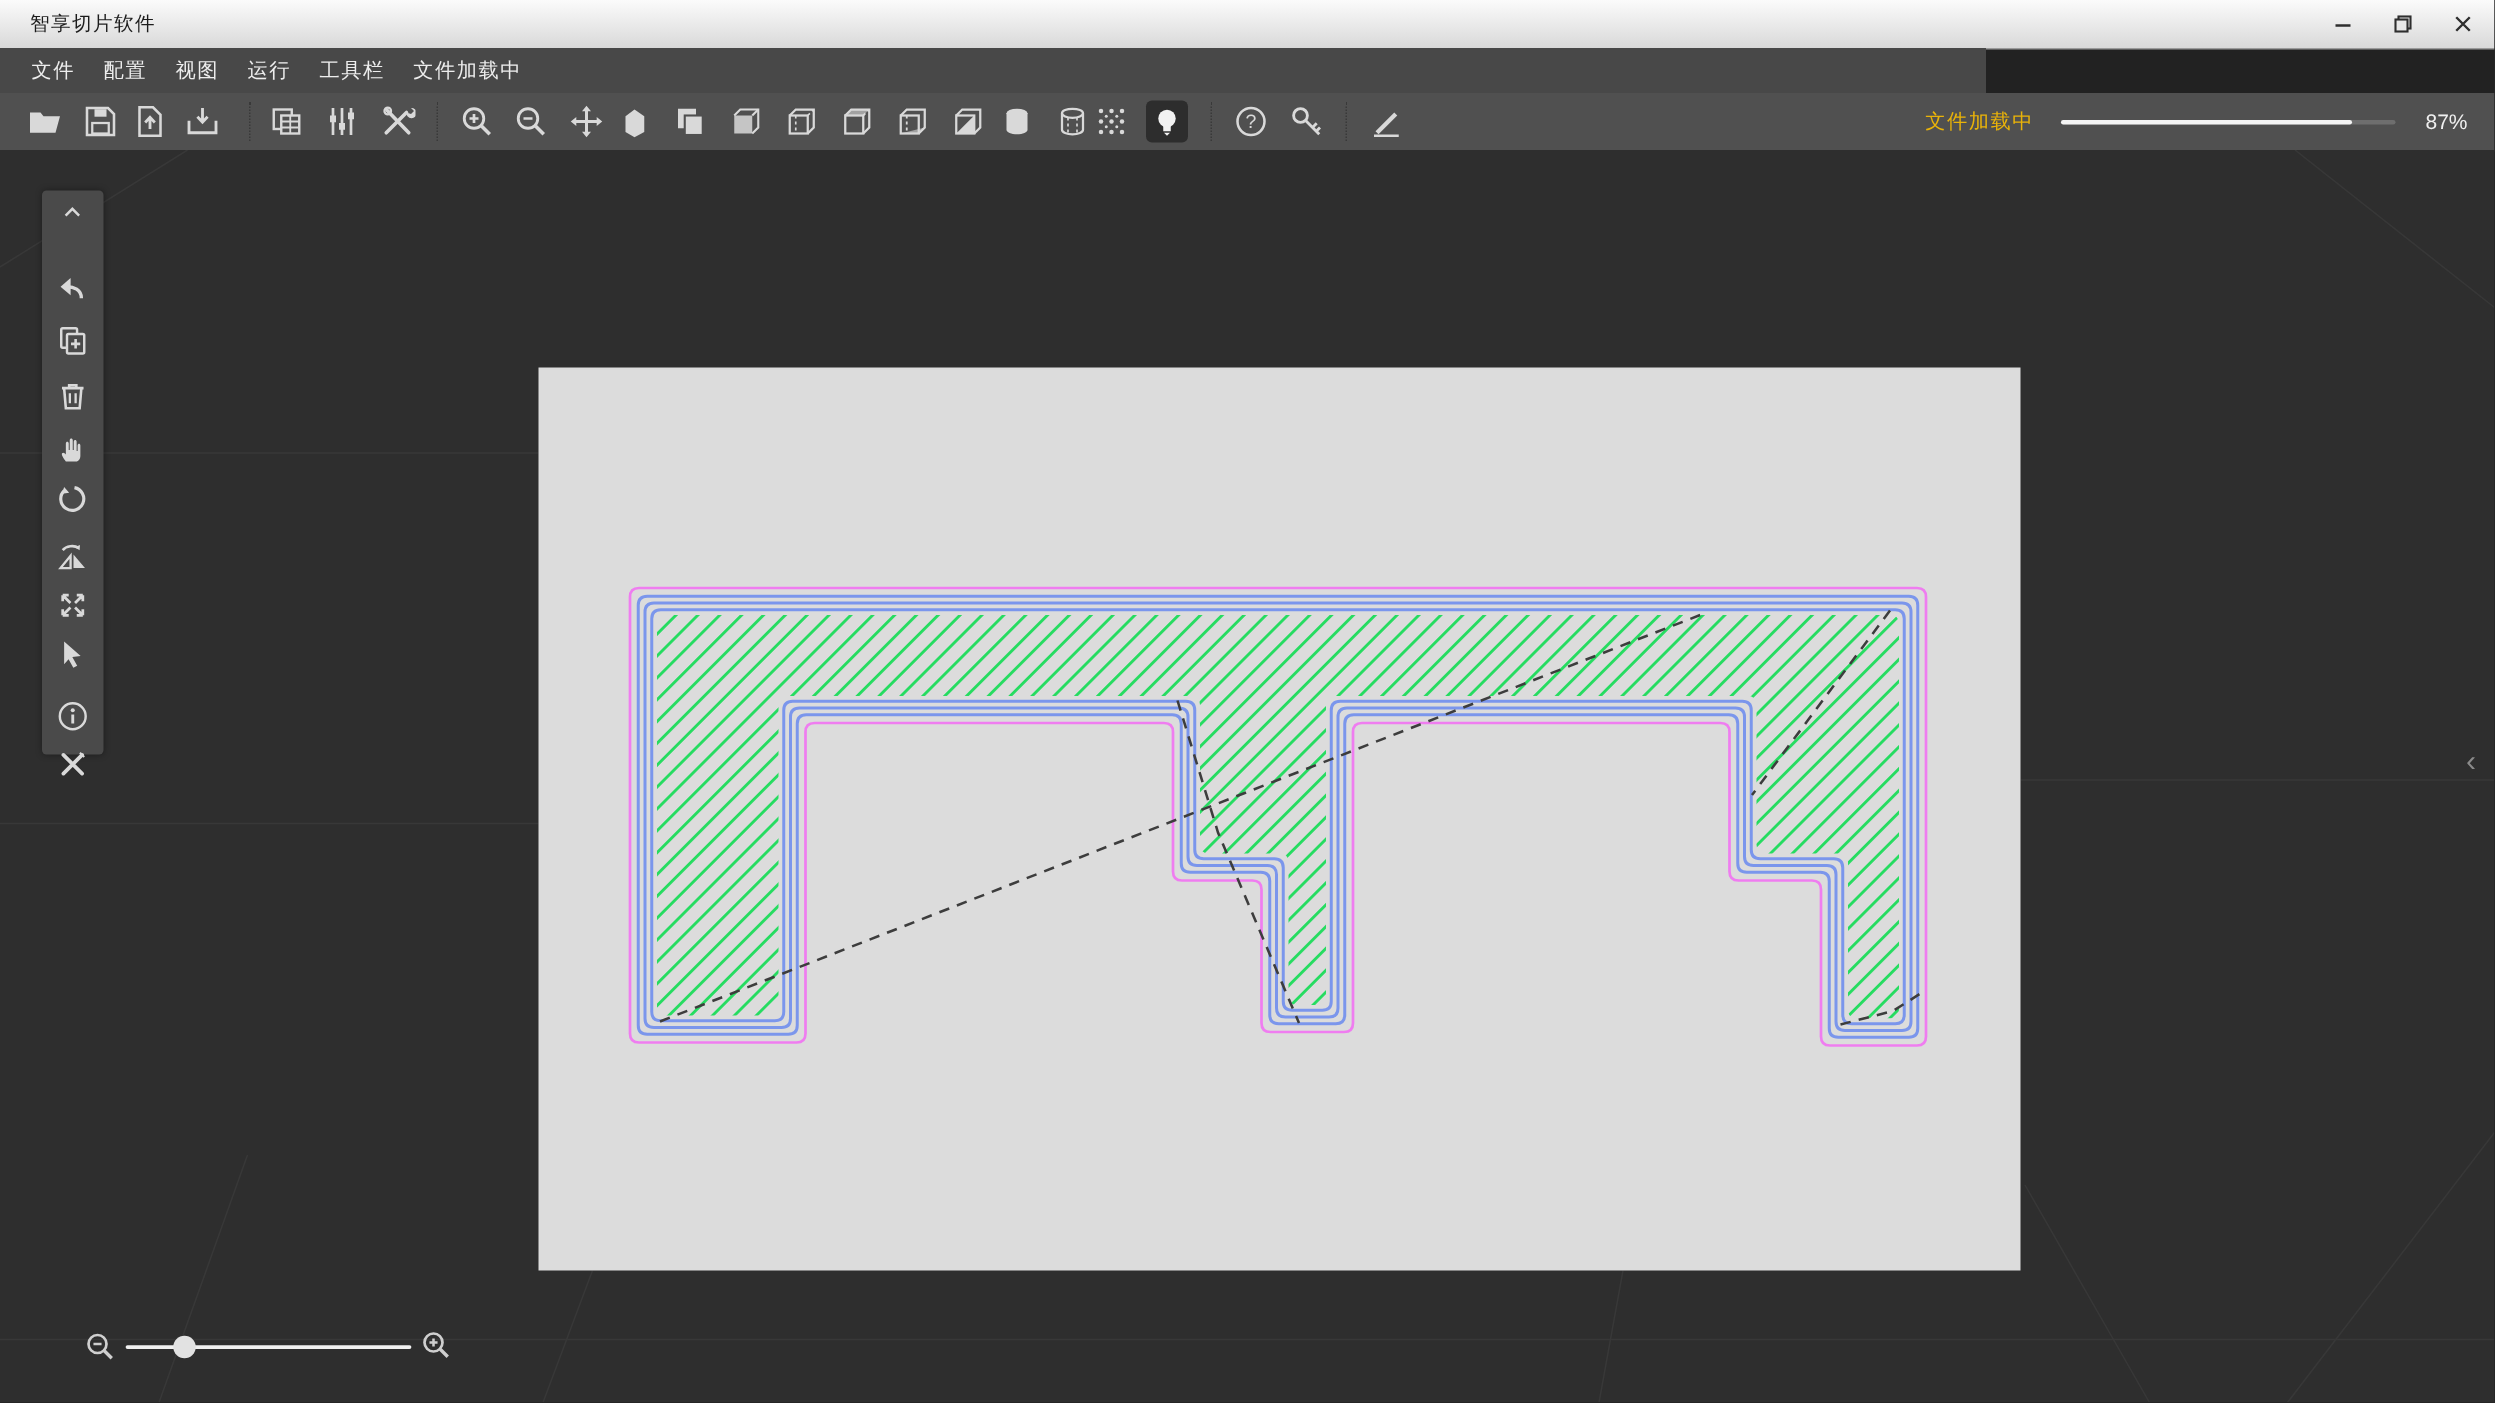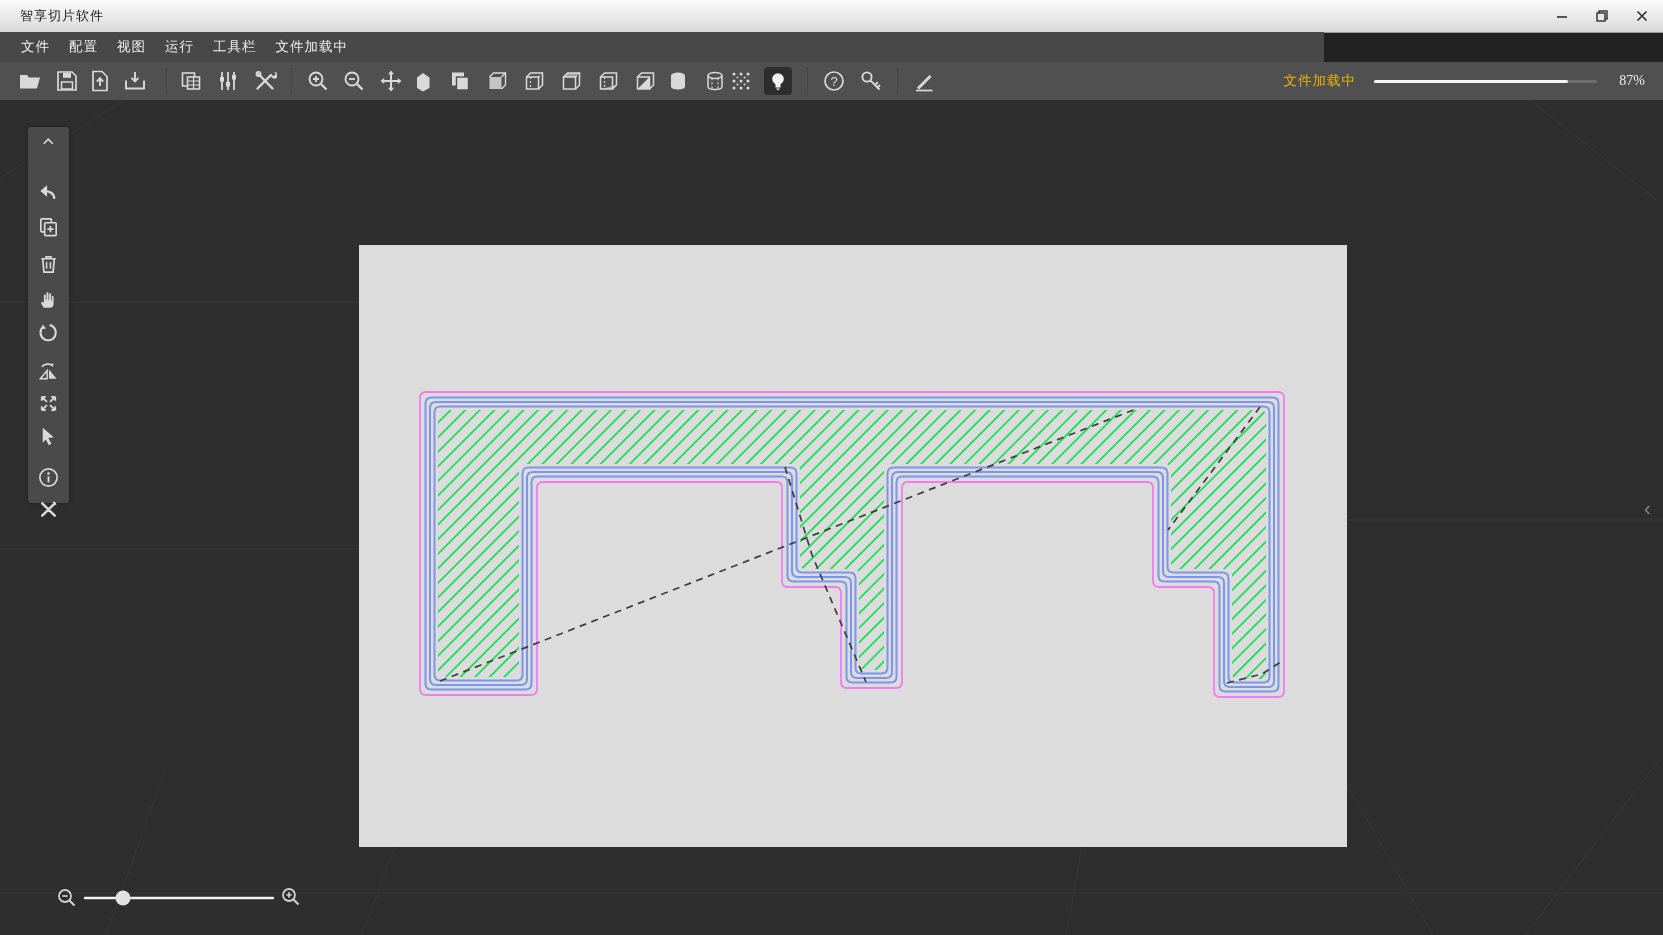--- a/index.html
+++ b/index.html
@@ -18,21 +18,21 @@
   .menuitem:first-child{margin-left:21px;}
   .toolbar{position:absolute;left:0;top:62px;width:1663px;height:38px;background:#505050;
     border-bottom:1px solid #262626;}
   .tbicon{position:absolute;top:5px;width:28px;height:28px;display:flex;align-items:center;justify-content:center;border-radius:4px;}
   .tbicon.active{background:#2d2d2d;}
   .tbsep{position:absolute;top:6px;height:26px;border-left:1px dotted #393939;}
   .loadwrap{position:absolute;right:18px;top:0;height:38px;display:flex;align-items:center;}
   .loadlabel{color:#eab308;font-size:13.5px;margin-right:18px;letter-spacing:1px;}
   .ptrack{width:223px;height:3px;background:#6e6e6e;border-radius:2px;position:relative;margin-right:14px;}
   .pfill{position:absolute;left:0;top:0;height:3px;background:#f4f4f4;border-radius:2px;}
-  .ppct{color:#efefef;font-size:14px;width:34px;text-align:right;font-family:Liberation Serif, serif;}
+  .ppct{color:#efefef;font-size:14px;width:34px;text-align:right;}
   .viewport{position:absolute;left:0;top:100px;width:1663px;height:835px;background:#2e2e2e;overflow:hidden;}
   #gridsvg{position:absolute;left:0;top:0;}
   .canvas{position:absolute;left:359px;top:145px;width:988px;height:602px;background:#dcdcdc;}
   .leftpanel{position:absolute;left:28px;top:27px;width:41px;height:376px;background:#4a4a4a;border-radius:3px;
     box-shadow:0 0 4px rgba(0,0,0,.35);}
   .lpicon{position:absolute;left:0;width:41px;display:flex;justify-content:center;}
   .zoomctl{position:absolute;left:0;top:0;width:340px;height:60px;}
   .rchev{position:absolute;left:1644px;top:398px;color:#8a8a8a;font-size:20px;line-height:20px;}
 </style>
 </head>

